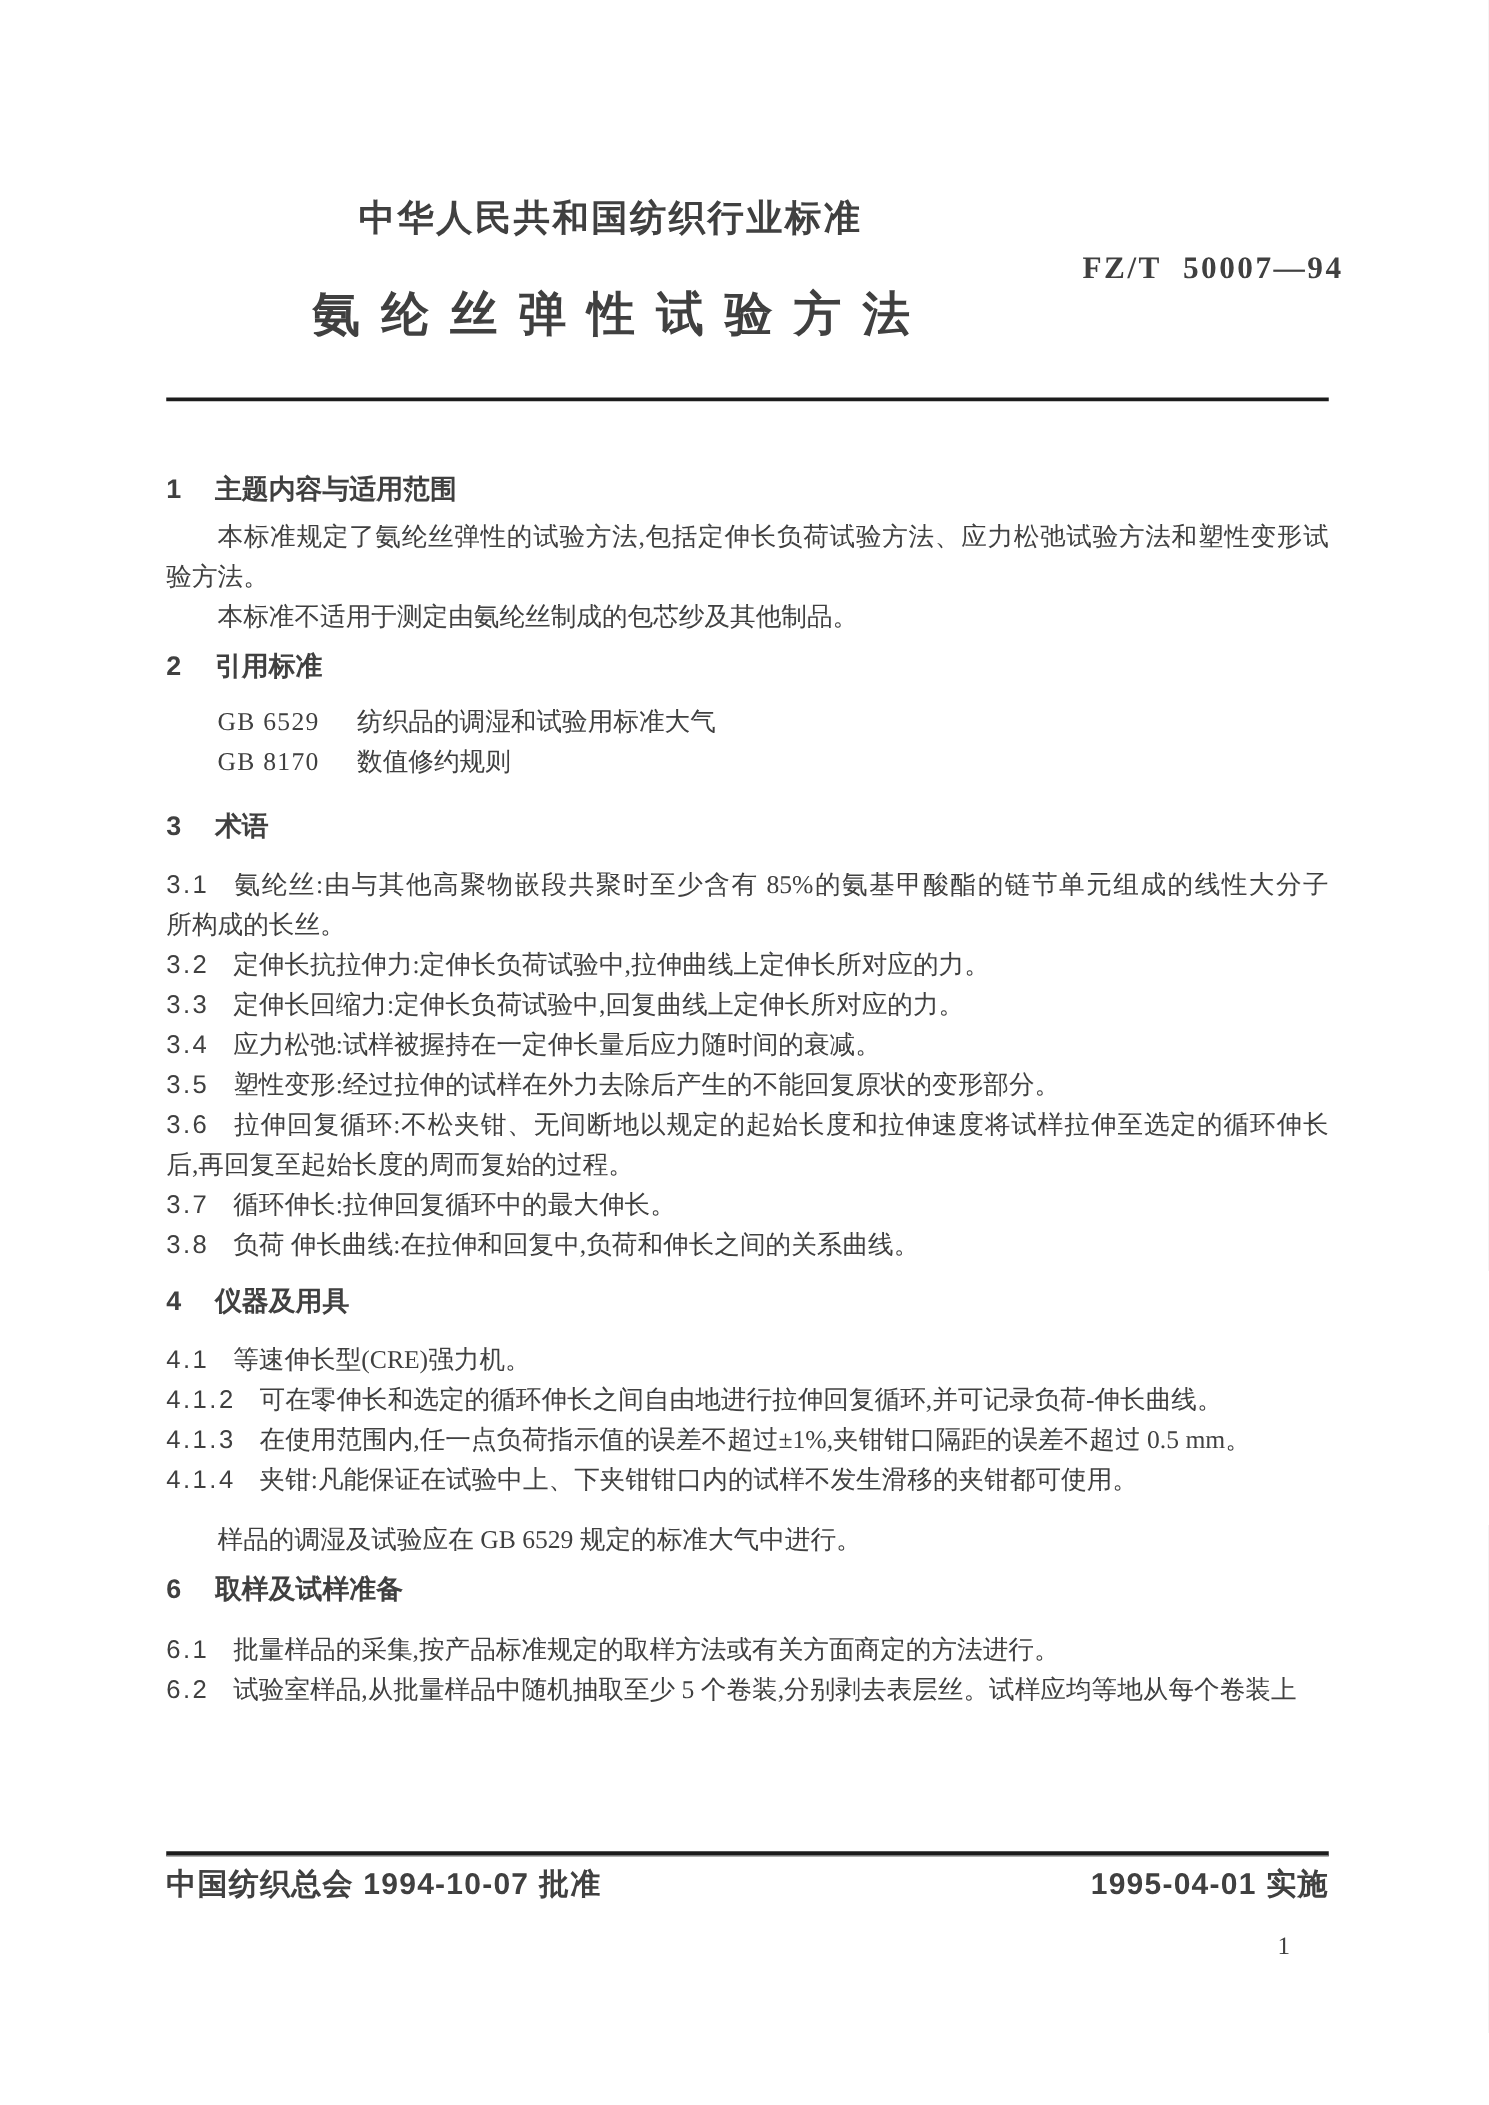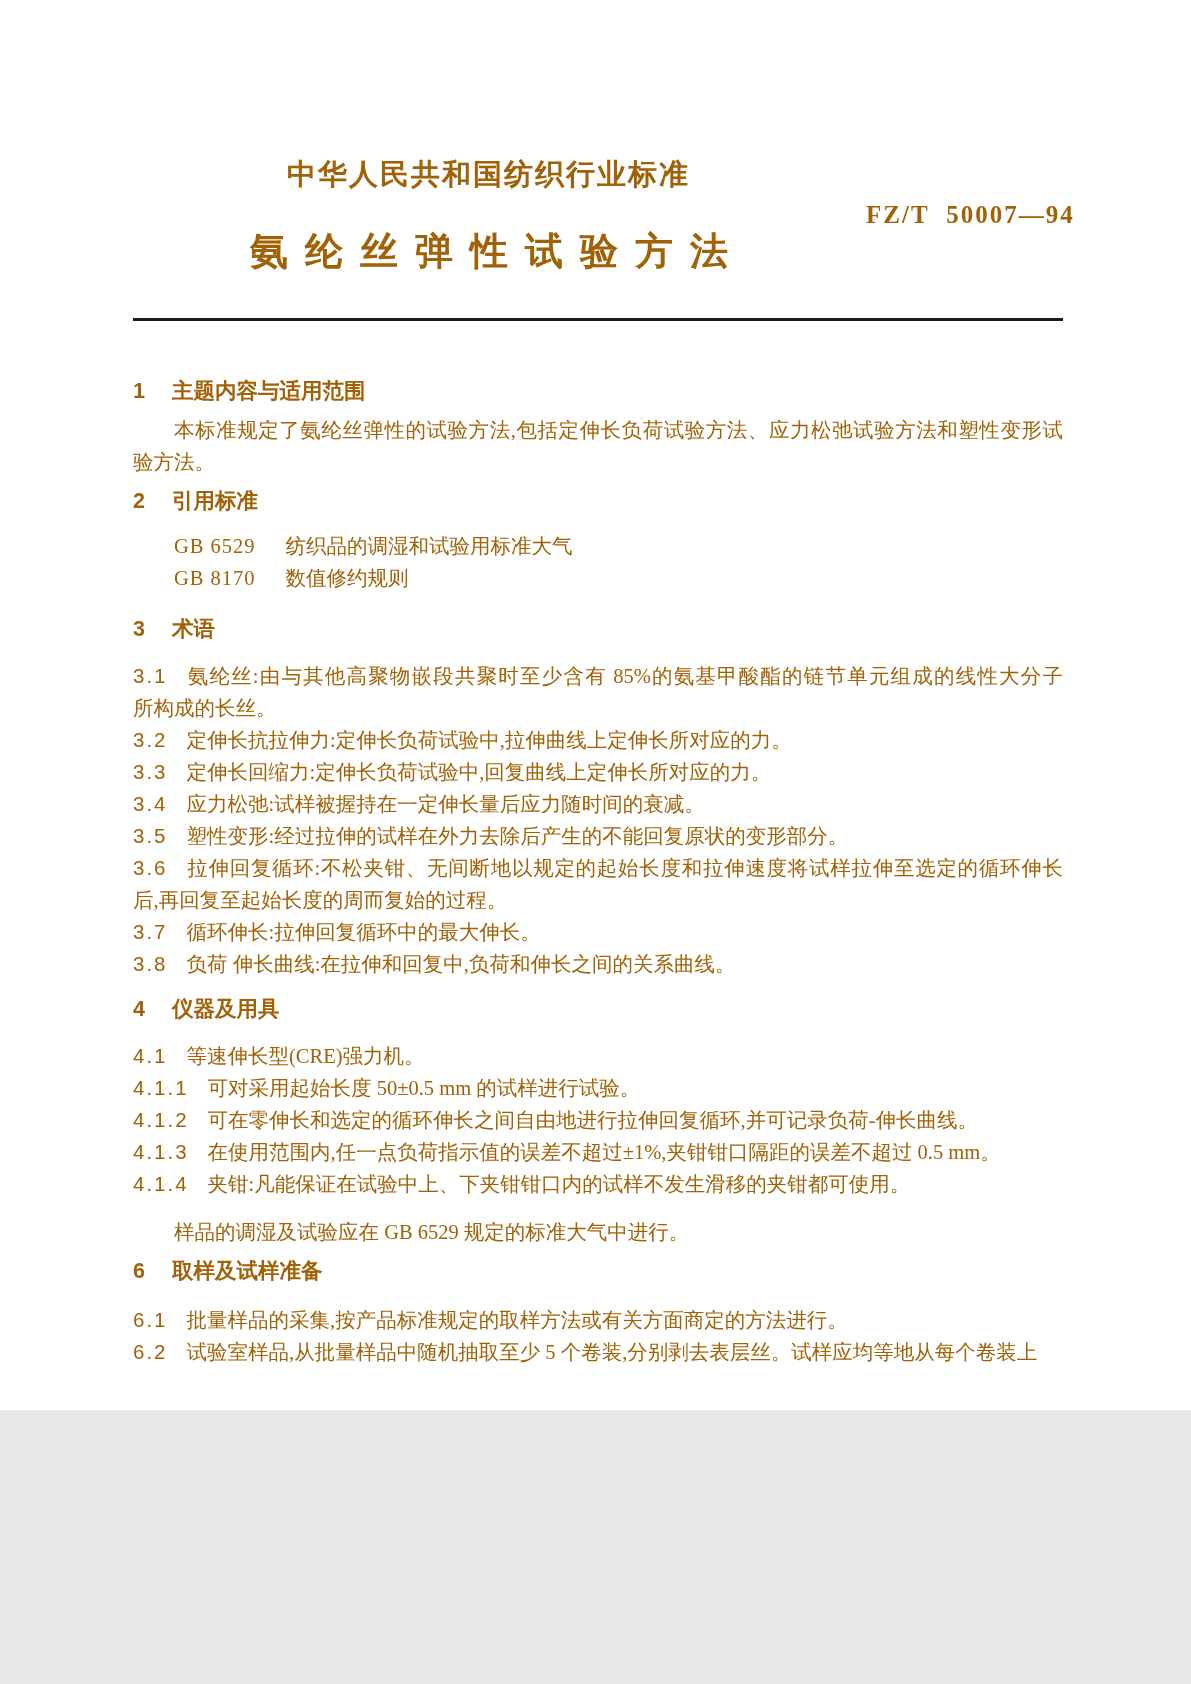--- a/index.html
+++ b/index.html
@@ -1,21 +1,21 @@
 <!DOCTYPE html>
 <html><head>
 <meta charset="utf-8">
 <style>
   html,body{margin:0;padding:0;background:#e8e8e8;}
   .page{
     position:relative;
-    width:1191px;height:1410px;
+    width:1191px;height:1684px;
     margin:0 auto;
     background:#ffffff;
-    color:#a16207;
+    color:#404040;
     font-family:"Liberation Serif", serif;
     overflow:hidden;
   }
   
   .doc-header{
     position:absolute;left:287px;top:155px;
     font-family:"Liberation Sans", sans-serif;
     font-weight:bold;font-size:29px;letter-spacing:2px;
     white-space:nowrap;
   }
@@ -97,20 +97,21 @@
 
   <div class="content">
 
     <div class="sec-h">
       <span class="sec-no">1</span><span>主题内容与适用范围</span>
     </div>
     <div class="para mt26">
       <div class="jline ind">本标准规定了氨纶丝弹性的试验方法,包括定伸长负荷试验方法、应力松弛试验方法和塑性变形试</div>
       <div>验方法。</div>
     </div>
+    <div class="para ind nowrap">本标准不适用于测定由氨纶丝制成的包芯纱及其他制品。</div>
 
     <div class="sec-h mt26">
       <span class="sec-no">2</span><span>引用标准</span>
     </div>
     <div class="ref mt16">
       <span class="gbno">GB 6529</span><span>纺织品的调湿和试验用标准大气</span>
     </div>
     <div class="ref">
       <span class="gbno">GB 8170</span><span>数值修约规则</span>
     </div>
@@ -149,23 +150,20 @@
       <span class="cno">3.8</span><span>负荷 伸长曲线:在拉伸和回复中,负荷和伸长之间的关系曲线。</span>
     </div>
 
     <div class="sec-h mt16">
       <span class="sec-no">4</span><span>仪器及用具</span>
     </div>
     <div class="clause nowrap mt18">
       <span class="cno">4.1</span><span>等速伸长型(CRE)强力机。</span>
     </div>
     <div class="clause nowrap">
-      <span class="cno">4.1.1</span><span>可对采用起始长度 50±0.5 mm 的试样进行试验。</span>
-    </div>
-    <div class="clause nowrap">
       <span class="cno">4.1.2</span><span>可在零伸长和选定的循环伸长之间自由地进行拉伸回复循环,并可记录负荷-伸长曲线。</span>
     </div>
     <div class="clause nowrap">
       <span class="cno">4.1.3</span><span>在使用范围内,任一点负荷指示值的误差不超过±1%,夹钳钳口隔距的误差不超过 0.5 mm。</span>
     </div>
     <div class="clause nowrap">
       <span class="cno">4.1.4</span><span>夹钳:凡能保证在试验中上、下夹钳钳口内的试样不发生滑移的夹钳都可使用。</span>
     </div>
 
     <div class="para ind nowrap mt16">样品的调湿及试验应在 GB 6529 规定的标准大气中进行。</div>

